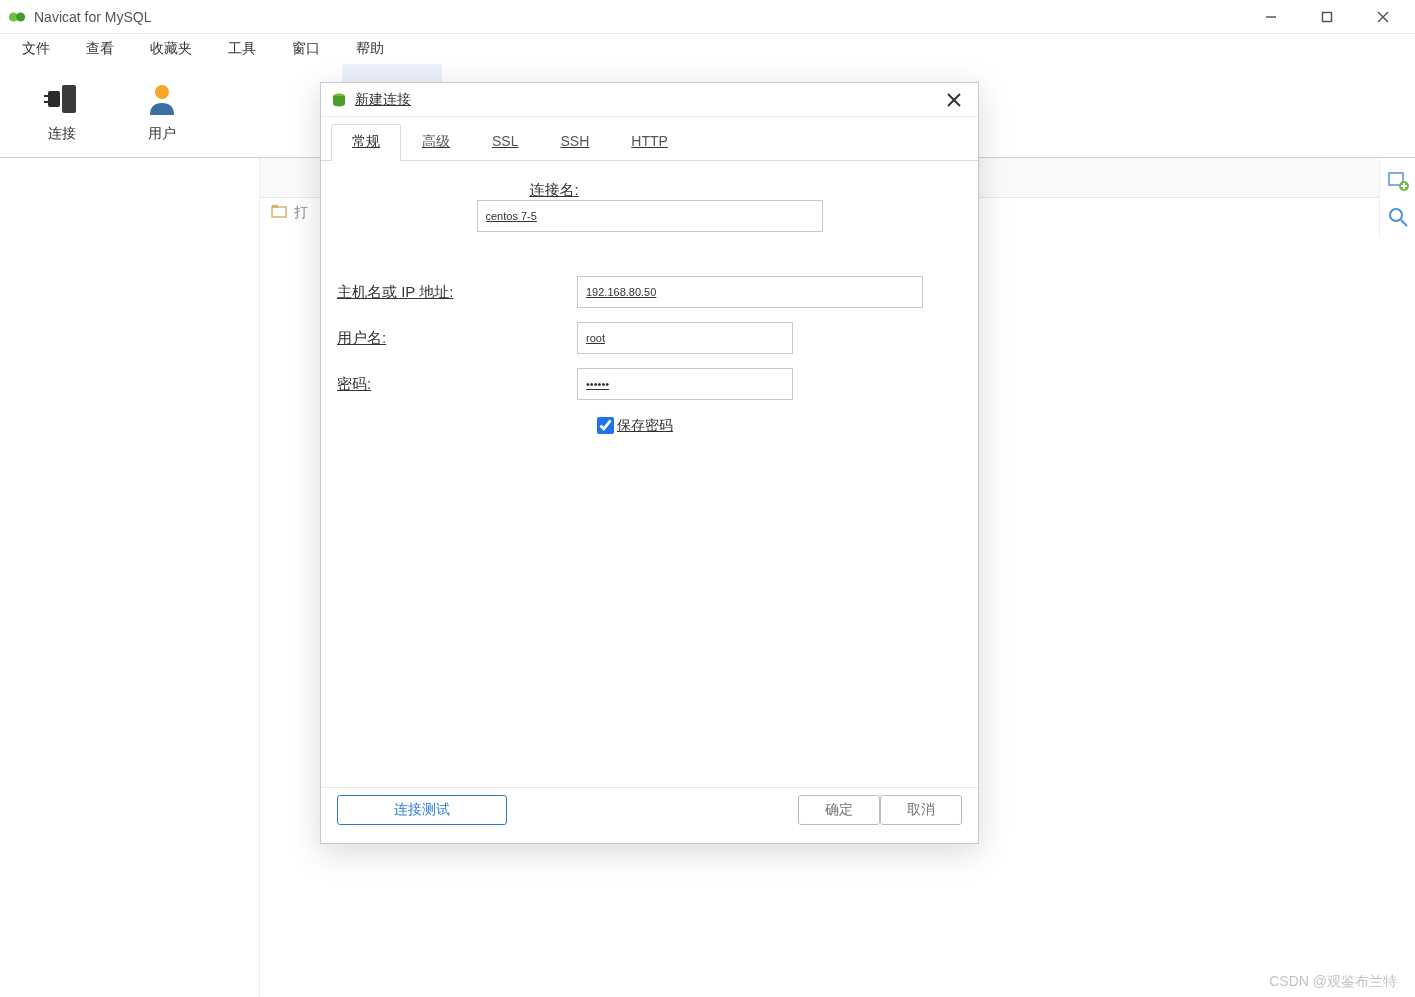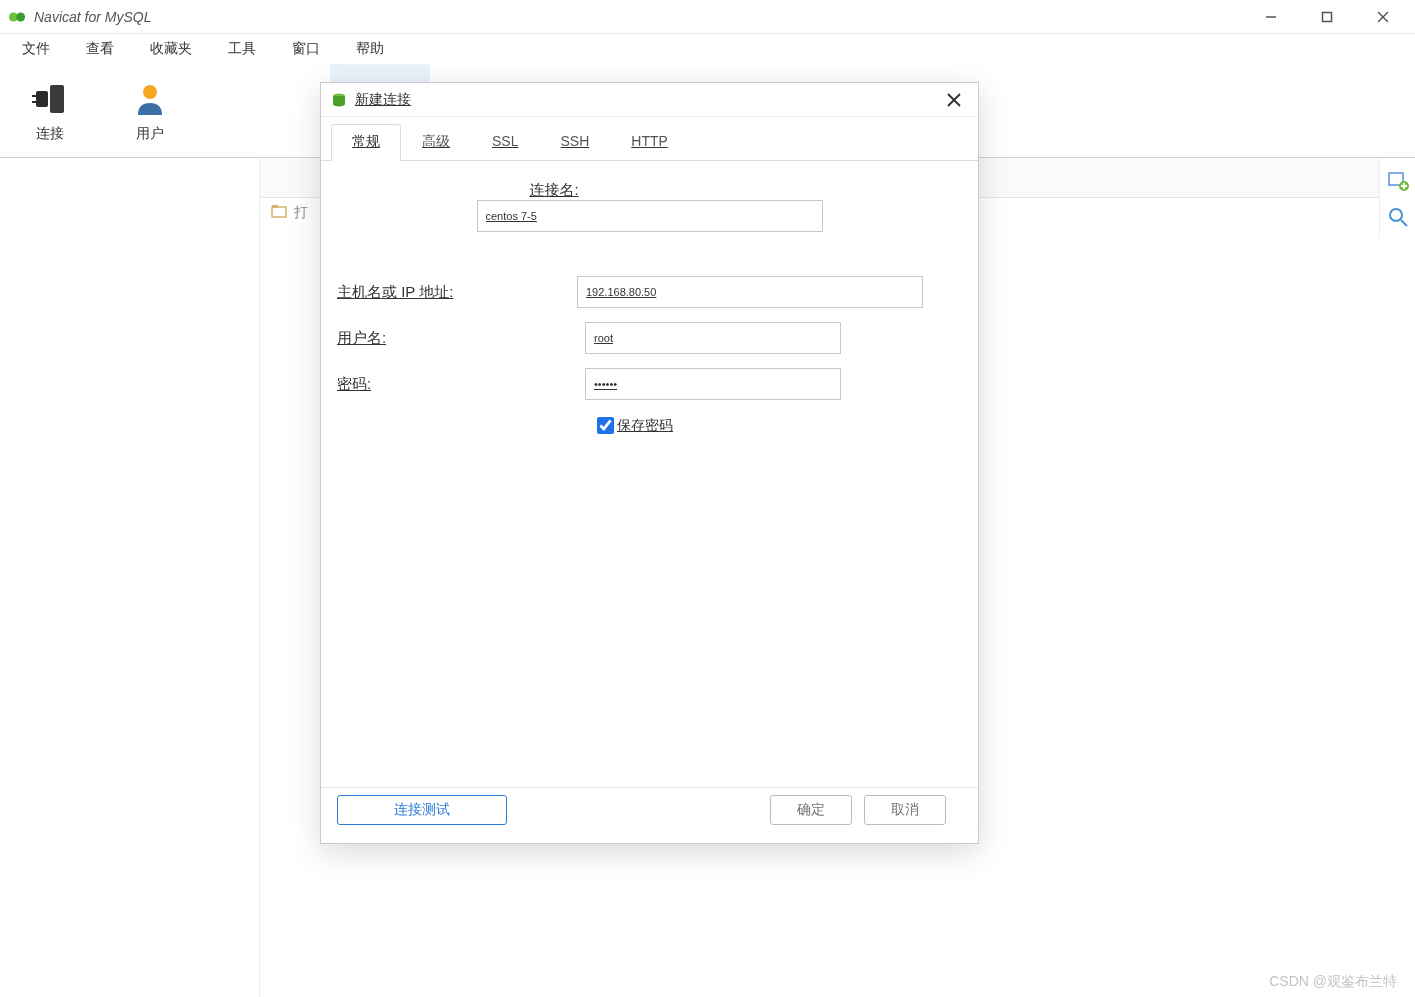--- a/index.html
+++ b/index.html
@@ -1,32 +1,32 @@
 <!DOCTYPE html>
 <html><head>
 <meta charset="utf-8">
 <style>
   * { box-sizing: border-box; font-family: "Microsoft YaHei", "Segoe UI", Arial, sans-serif; }
   body { margin:0; padding:0; width:1415px; height:997px; background:#fff; overflow:hidden; font-size:14px; color:#333; position:relative;}
   
   
-  .titlebar { height:34px; display:flex; align-items:center; padding:0 8px; background:#fff; border-bottom:1px solid #e8e8e8;font-style:italic;}
+  .titlebar { height:34px; display:flex; align-items:center; padding:0 8px; background:#fff; border-bottom:1px solid #e8e8e8;}
   .titlebar .app-icon { width:18px; height:18px; margin-right:8px; }
   .titlebar .title { flex:0 0 auto; color:#555;}
   .titlebar .spacer { flex:1; }
   .titlebar .win-controls { display:flex; gap:28px; padding-right:10px;}
   .win-btn { width:28px; height:28px; display:flex; align-items:center; justify-content:center; color:#555;}
   .win-btn svg { width:12px; height:12px; stroke:#555; stroke-width:1.5; fill:none;}
   
   
   .menubar { height:30px; display:flex; align-items:center; padding:0 4px; background:#fff;}
   .menubar .menu-item { padding:4px 18px; color:#333; }
   
   
-  .toolbar { height:94px; display:flex; align-items:center; background:#fff; border-bottom:1px solid #d0d0d0; padding:0 0;}
+  .toolbar { height:94px; display:flex; align-items:center; background:#fff; border-bottom:1px solid #d0d0d0; padding:0 12px;}
   .toolbar .tool { width:100px; height:94px; display:flex; flex-direction:column; align-items:center; justify-content:center; gap:6px;}
   .toolbar .tool.active { background:#eaf3fb;}
   .toolbar .tool .ticon { width:40px; height:40px; display:flex; align-items:center; justify-content:center;}
   .toolbar .tool .tlabel { font-size:14px; color:#333;}
   .toolbar .gap { flex:1;}
   
   
   .subbar { height:40px; display:flex; align-items:center; padding-left:300px; gap:10px; color:#555; background:#fafafa; border-bottom:1px solid #e5e5e5;}
   .subbar .subitem { padding:4px 6px;}
   
@@ -51,25 +51,25 @@
   .dlg-tab { padding:8px 20px 10px 20px; font-size:14px; color:#555; border:1px solid transparent; border-bottom:none; position:relative; top:1px; background:transparent;}
   .dlg-tab.active { border-color:#dcdcdc; background:#fff; color:#333; border-radius:3px 3px 0 0;}
   
   .dlg-body { padding:20px 16px 0 16px;}
   .form-row { display:flex; align-items:center; margin-bottom:14px;}
   .form-row.spacer-below { margin-bottom:44px;flex-direction:column;}
   .form-row .flabel { width:240px; color:#333; font-size:15px;}
   .form-row input[type=text], .form-row input[type=password] { height:32px; border:1px solid #c8c8c8; padding:0 8px; font-size:11px; color:#333; background:#fff;}
   .form-row input.wide { width:346px;}
   .form-row input.narrow { width:110px;}
-  .form-row input.med { width:256px;margin-left:8px;}
+  .form-row input.med { width:216px;}
   .check-row { display:flex; align-items:center; padding-left:256px; margin-top:2px;}
   .check-row input[type=checkbox]{ width:17px; height:17px; accent-color:#1e73e8;}
   
-  .dlg-footer { position:absolute; bottom:0; left:0; right:0; height:56px; display:flex; align-items:center; padding:0 32px 12px 6px; gap:12px; border-top:1px solid #e5e5e5; background:#fff;}
+  .dlg-footer { position:absolute; bottom:0; left:0; right:0; height:56px; display:flex; align-items:center; padding:0 16px 12px 6px; border-top:1px solid #e5e5e5; background:#fff;}
   .dlg-footer .foot-spacer { flex:1;}
   .dlg-footer button { height:30px; padding:0 26px; background:#fff; border:1px solid #bcbcbc; border-radius:3px; font-size:14px; color:#737373;}
   .dlg-footer button.test { border-color:#2a7bd8; color:#2a7bd8; padding:0 56px; margin-left:10px;}
   
   .watermark { position:absolute; right:18px; bottom:6px; color:rgba(0,0,0,0.25); font-size:14px;}
 </style>
 </head>
 <body>
 
 <div class="titlebar">

